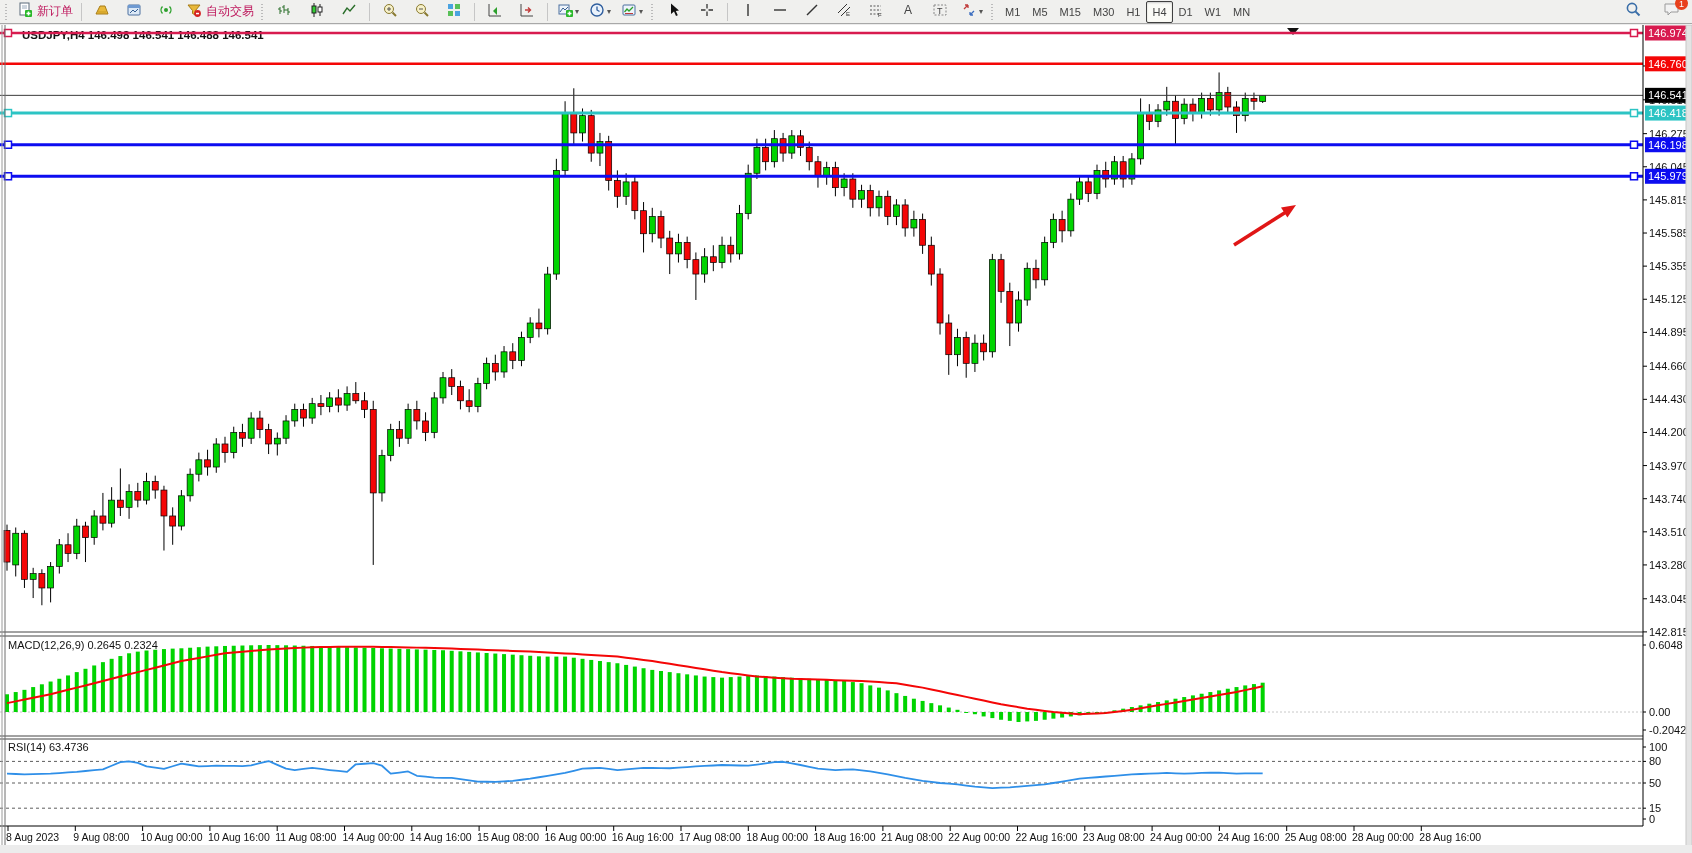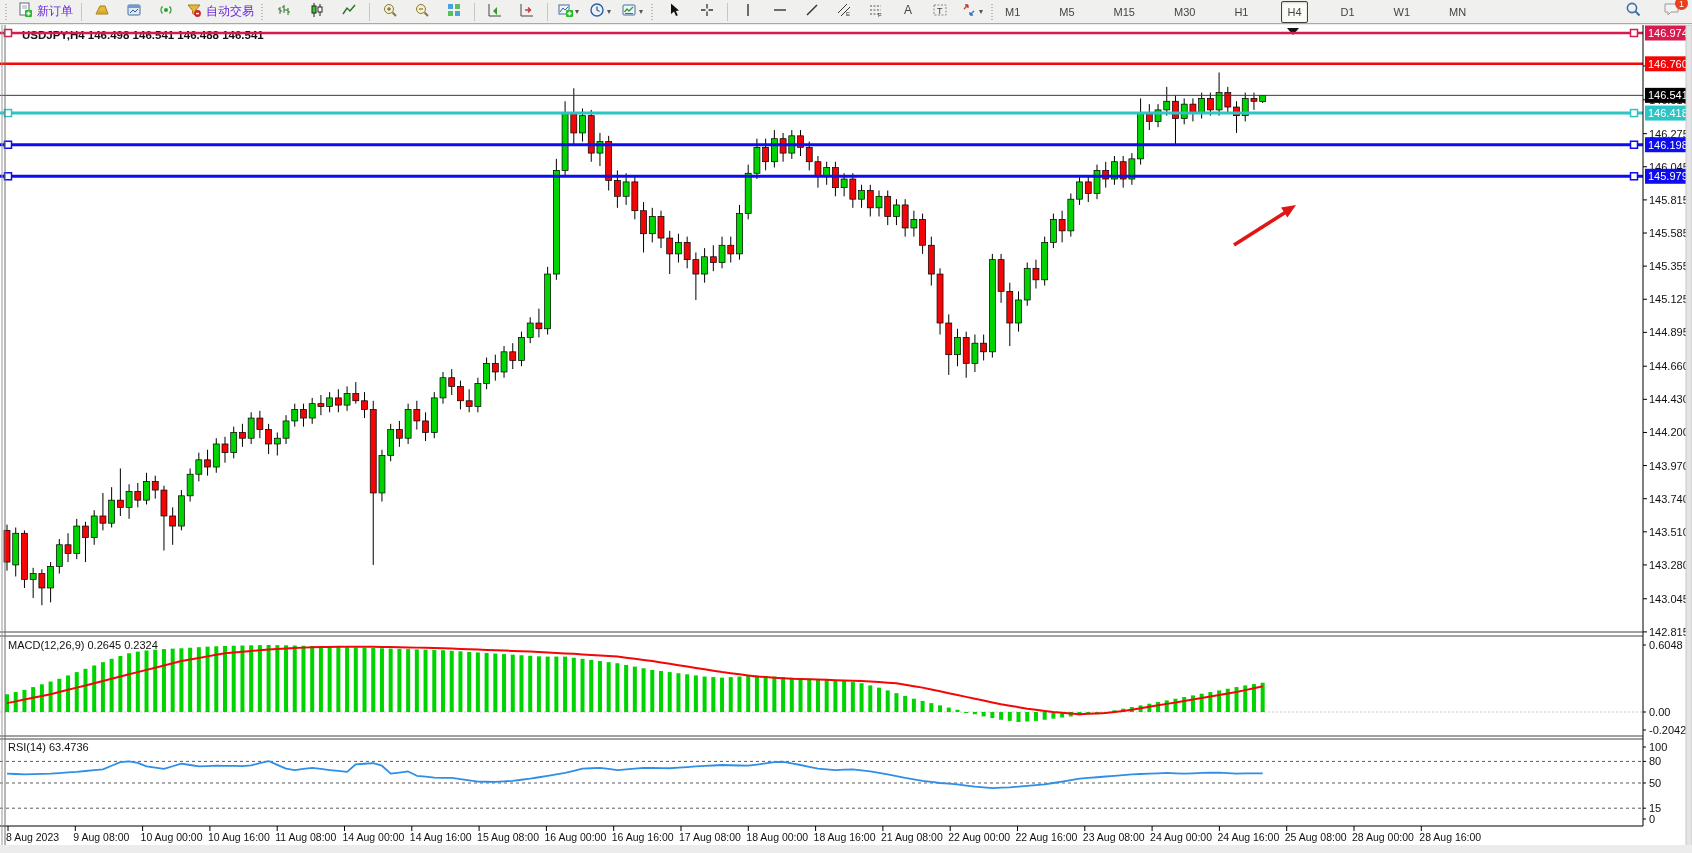--- a/index.html
+++ b/index.html
@@ -6,21 +6,21 @@
     font-family:"Liberation Sans","DejaVu Sans",sans-serif;}
   #app{position:relative;width:1692px;height:853px;}
 
   
   #toolbar{position:absolute;left:0;top:0;width:1692px;height:24px;background:#f0f0ee;
     border-bottom:1px solid #a8a8a8;display:flex;align-items:center;padding:0 2px;box-sizing:border-box;}
   .grip{width:5px;height:16px;margin:0 3px;background-image:repeating-linear-gradient(#bbb 0 1px,transparent 1px 3px);background-size:2px 100%;background-repeat:repeat-y;}
   .sep{width:1px;height:18px;background:#c6c6c6;margin:0 4px;}
   .tbtn{height:21px;min-width:24px;display:flex;align-items:center;justify-content:center;
     padding:0 3px;border:1px solid transparent;border-radius:2px;color:#333;}
-  .tbtn .lbl{font-size:12px;margin-left:4px;color:#6d28d9;}
+  .tbtn .lbl{font-size:12px;margin-left:4px;color:#be185d;}
   .caret{font-size:8px;color:#555;margin-left:2px;}
   .tf{font-size:11px;color:#444;padding:0 5px;height:20px;display:flex;align-items:center;border:1px solid transparent;border-radius:2px;}
   .tf.active{border:1px solid #404040;background:#fbfbf6;box-shadow:inset 0 1px 2px #ccc;}
   #tb-right{margin-left:auto;display:flex;align-items:center;margin-right:8px;}
   .badge{position:absolute;top:-4px;right:-6px;background:#e8401c;color:#fff;font-size:9px;
     width:13px;height:13px;border-radius:50%;display:flex;align-items:center;justify-content:center;}
   .chat-wrap{position:relative;margin-left:14px;}
 
   
   #chart-wrap{position:absolute;left:0;top:25px;width:1692px;height:828px;background:#fff;}
@@ -225,21 +225,21 @@
       </div>
     <div class="tbtn">
         <span><svg width="16" height="16">
             <path d="M3 7 7 3M7 3h-3M7 3v3" stroke="#c03c3c" fill="none" stroke-width="1.3"></path>
             <path d="M13 9 9 13M9 13h3M9 13v-3" stroke="#3c6ec0" fill="none" stroke-width="1.3"></path>
           </svg></span>
         <span class="caret">▾</span>
       </div>
 
     <div class="grip"></div>
-    <div id="tf-group" style="display: flex; gap: 27px;">
+    <div id="tf-group" style="display: flex;">
         <div class="tf">M1</div>
         <div class="tf">M5</div>
         <div class="tf">M15</div>
         <div class="tf">M30</div>
         <div class="tf">H1</div>
         <div class="tf active">H4</div>
         <div class="tf">D1</div>
         <div class="tf">W1</div>
         <div class="tf">MN</div>
       </div>

